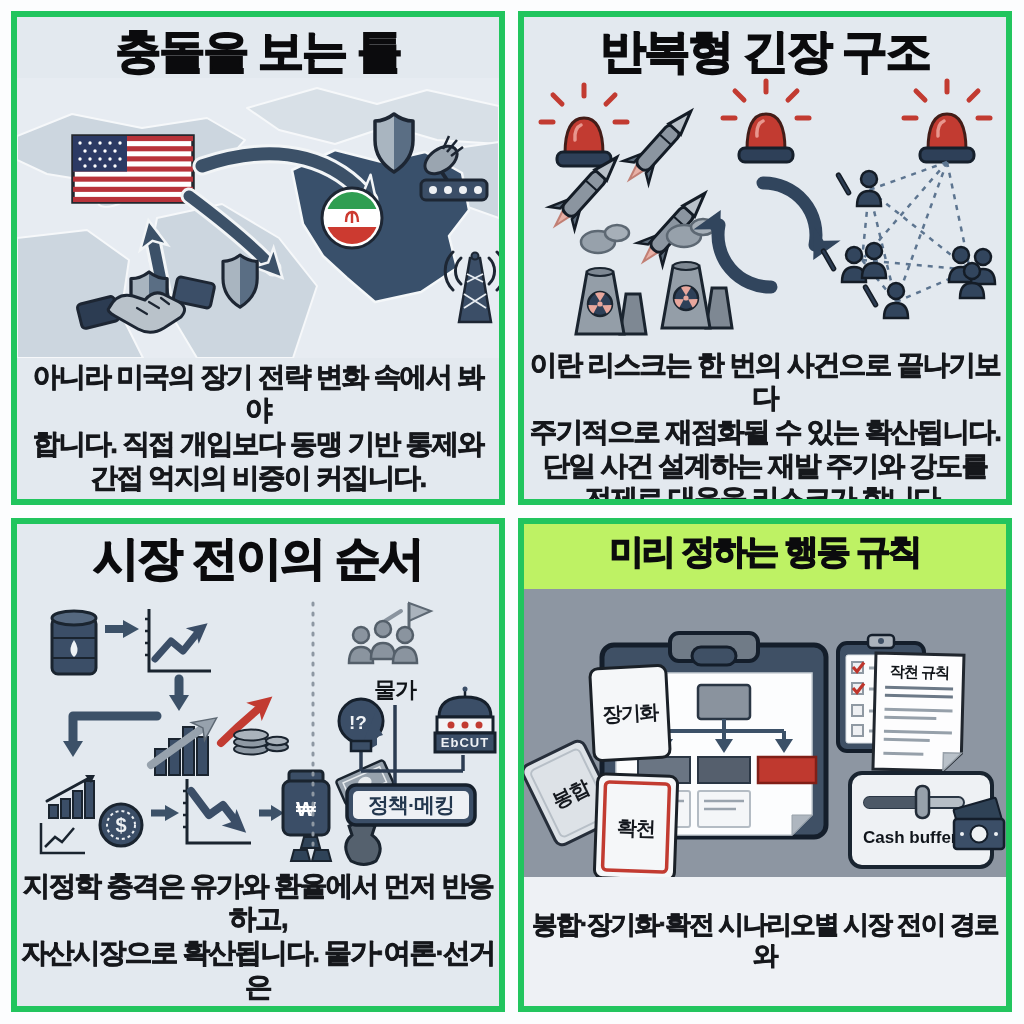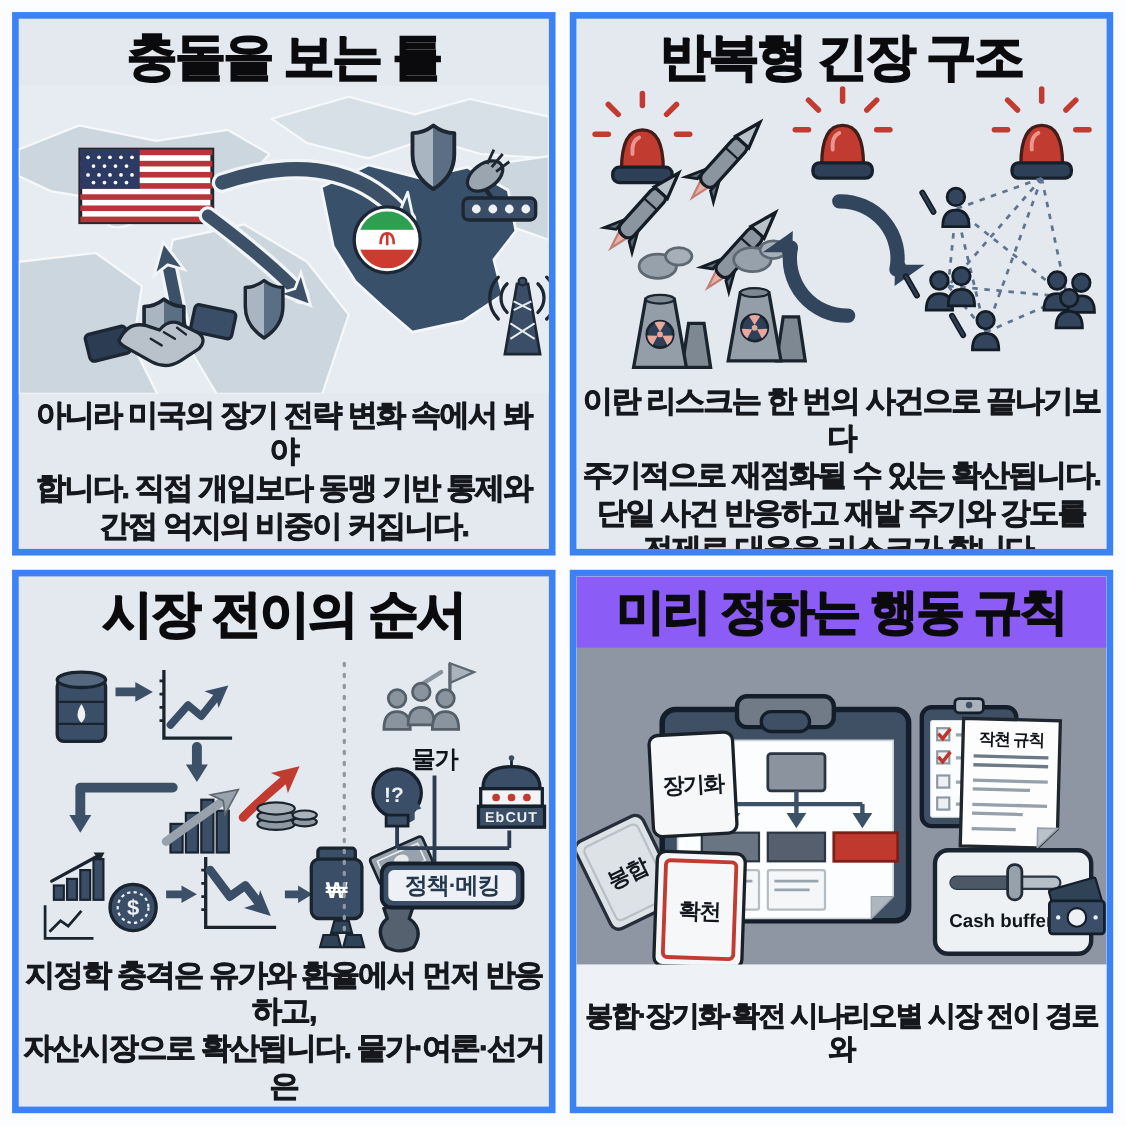--- a/index.html
+++ b/index.html
@@ -4,30 +4,30 @@
 <style>
   html,body{margin:0;padding:0;}
   body{
     width:1024px;height:1024px;box-sizing:border-box;
     background:#fcfdfe;
     display:grid;grid-template-columns:494px 494px;grid-template-rows:494px 494px;
     gap:13px;padding:11px;
     font-family:"Liberation Sans", sans-serif;
   }
   .panel{
-    background:#e3e9ef;border:6px solid #3b82f6;box-sizing:border-box;
+    background:#e3e9ef;border:6px solid #22c55e;box-sizing:border-box;
     display:flex;flex-direction:column;overflow:hidden;position:relative;
   }
   .panel-title{
     flex:0 0 auto;text-align:center;
     font-size:46px;font-weight:900;letter-spacing:-2px;color:#0b0b0d;
     -webkit-text-stroke:1.6px #0b0b0d;
     padding-top:8px;line-height:1.15;
   }
-  .p4 .panel-title{background:#8b5cf6;padding-bottom:6px;font-size:44px;}
+  .p4 .panel-title{background:#bef264;padding-bottom:18px;font-size:34px;}
   .illus{flex:0 0 auto;display:block;}
   .panel-body{
     flex:1 1 auto;display:flex;flex-direction:column;justify-content:center;
     text-align:center;color:#16181c;font-weight:700;
     font-size:27.5px;line-height:1.22;letter-spacing:-1.6px;
     -webkit-text-stroke:0.7px #16181c;
     padding:2px 4px 6px 4px;
   }
   .p4 .panel-body{font-size:25.5px;background:#eef1f5;line-height:1.18;}
   svg text{font-family:"Liberation Sans", sans-serif;}
@@ -251,21 +251,21 @@
     </g>
     <g>
       <use href="#person" transform="translate(437,188)"></use>
       <use href="#person" transform="translate(459,190)"></use>
       <use href="#person" transform="translate(448,204)"></use>
     </g>
   </svg>
   <div class="panel-body">
     <div>이란 리스크는 한 번의 사건으로 끝나기보다</div>
     <div>주기적으로 재점화될 수 있는 확산됩니다.</div>
-    <div>단일 사건 반응하고 재발 주기와 강도를</div>
+    <div>단일 사건 설계하는 재발 주기와 강도를</div>
     <div>전제로 대응을 리스크가 합니다.</div>
   </div>
 </section>
 
 <section class="panel p3">
   <div class="panel-title">시장 전이의 순서</div>
   <svg class="illus" width="482" height="282" viewBox="0 0 482 282">
     <g transform="translate(35,25)">
       <rect x="0" y="8" width="44" height="56" rx="6" fill="#3b4e67" stroke="#1a242f" stroke-width="3"></rect>
       <ellipse cx="22" cy="8" rx="22" ry="7" fill="#55687f" stroke="#1a242f" stroke-width="3"></ellipse>

